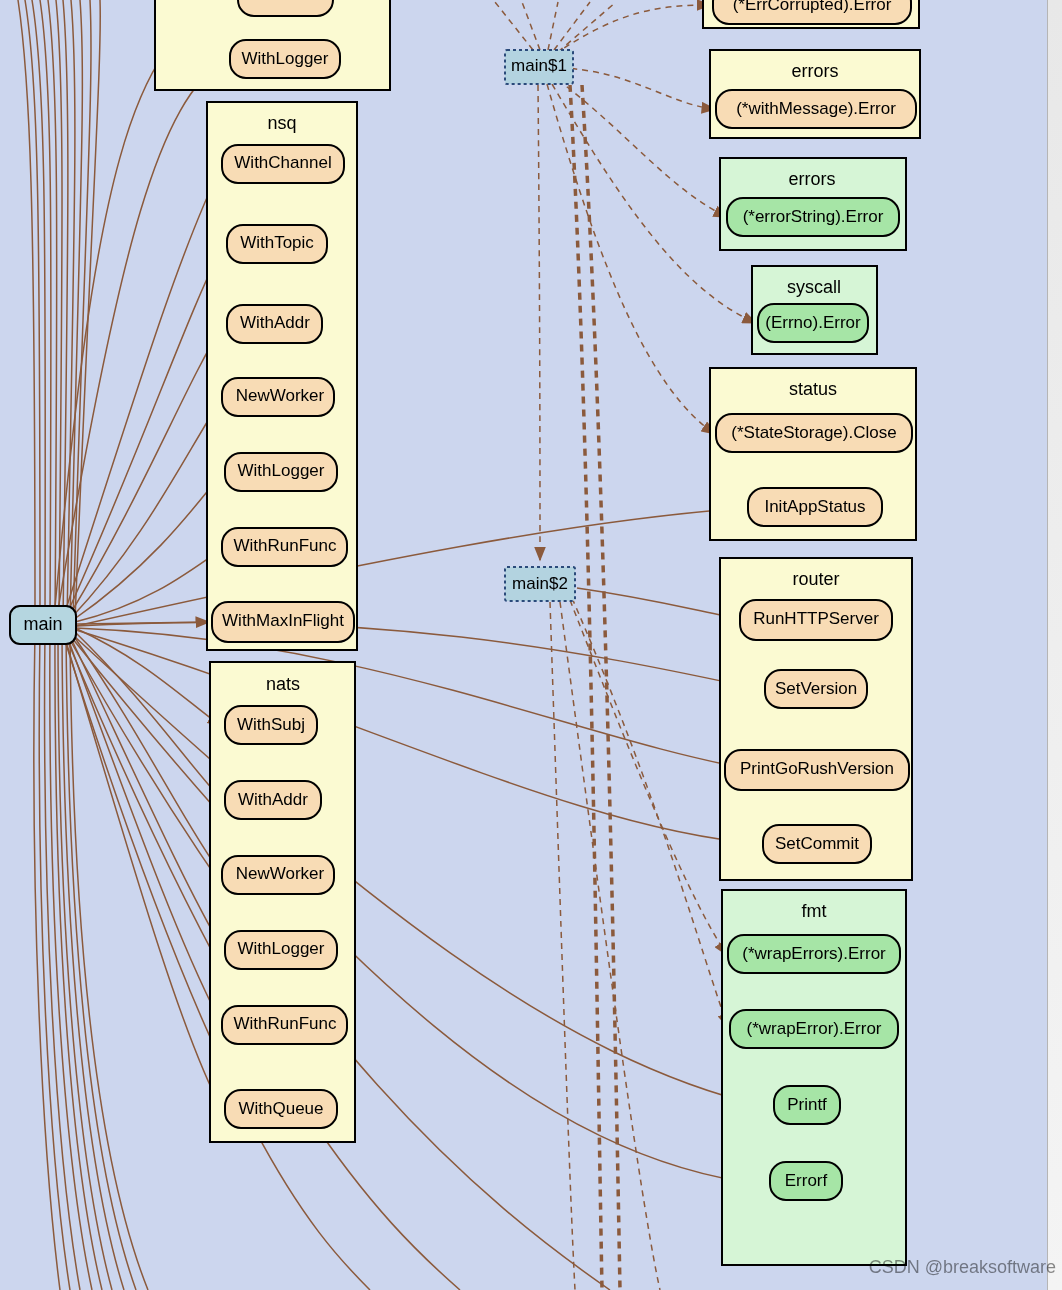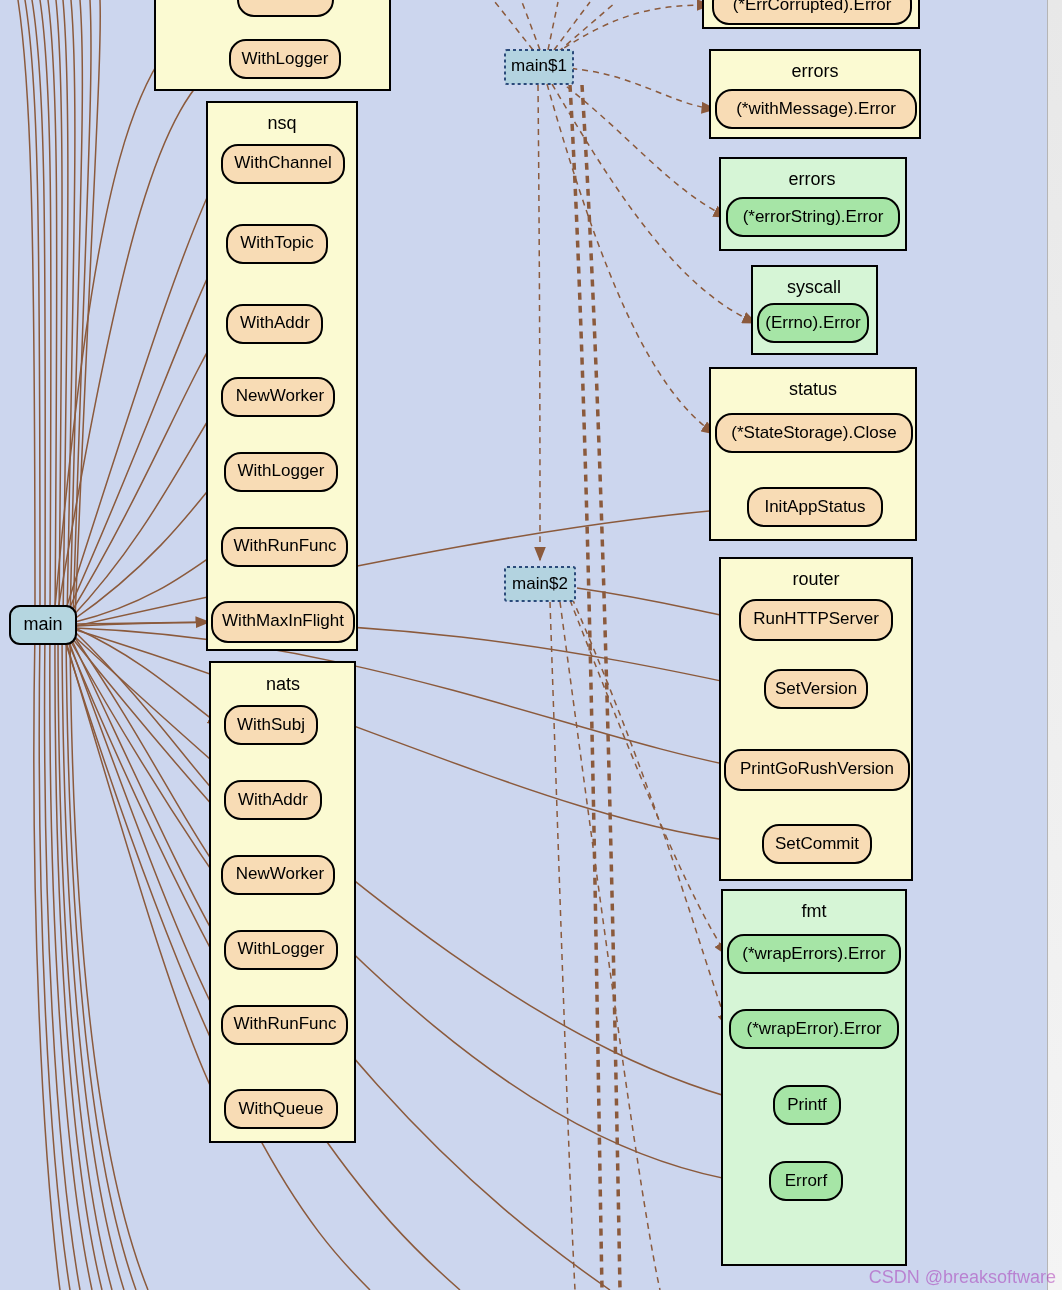--- a/index.html
+++ b/index.html
@@ -8,21 +8,21 @@
   .pkg-green{fill:#d6f5d6;stroke:#000;stroke-width:2;}
   .n-orange{fill:#f8dcb5;stroke:#000;stroke-width:2;}
   .n-green{fill:#a6e5a6;stroke:#000;stroke-width:2;}
   .n-main{fill:#b5d6e0;stroke:#000;stroke-width:2;}
   .n-closure{fill:#b3d3e0;stroke:#2a4a7a;stroke-width:2;stroke-dasharray:3,3;}
   .txt{font-size:18px;text-anchor:middle;dominant-baseline:middle;}
   .txt-sm{font-size:17px;text-anchor:middle;dominant-baseline:middle;}
   .edge{fill:none;stroke:#8b5a3c;stroke-width:1.5;}
   .edge-d{fill:none;stroke:#8b5a3c;stroke-width:1.5;stroke-dasharray:6,5;}
   .edge-thick-d{fill:none;stroke:#8b5a3c;stroke-width:3.5;stroke-dasharray:7,6;}
-  .watermark{position:absolute;right:6px;bottom:2px;color:#a21caf;opacity:0.45;font-size:18px;font-family:Tahoma,Arial,sans-serif;}
+  .watermark{position:absolute;right:6px;bottom:12px;color:#000000;opacity:0.45;font-size:18px;font-family:Tahoma,Arial,sans-serif;}
   .scroll{position:absolute;right:0;top:0;width:14px;height:1290px;background:linear-gradient(#e8e8e8,#f4f4f4);border-left:1px solid #b5b5b5;}
 </style>
 </head>
 <body>
 
 <svg width="1062" height="1290" viewBox="0 0 1062 1290">
 <defs>
   <marker id="arr" markerWidth="10" markerHeight="8" refX="9" refY="4" orient="auto">
         <path d="M0,0 L10,4 L0,8 Z" fill="#8b5a3c"></path>
       </marker>

